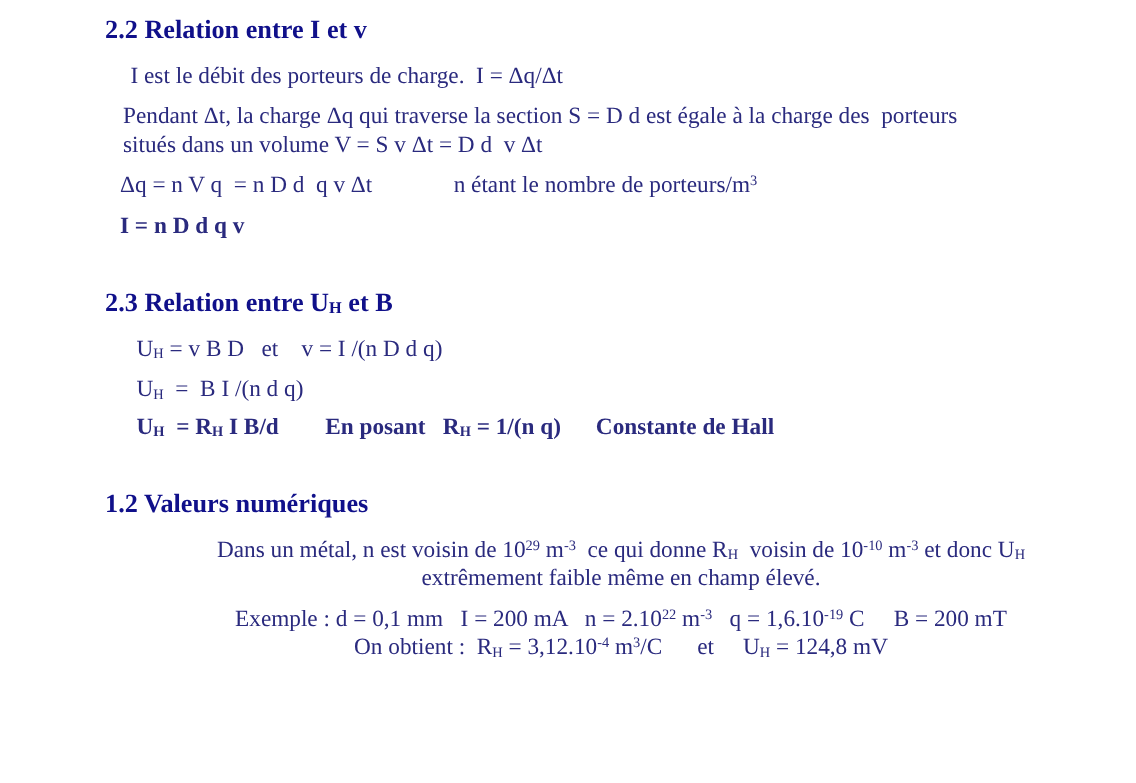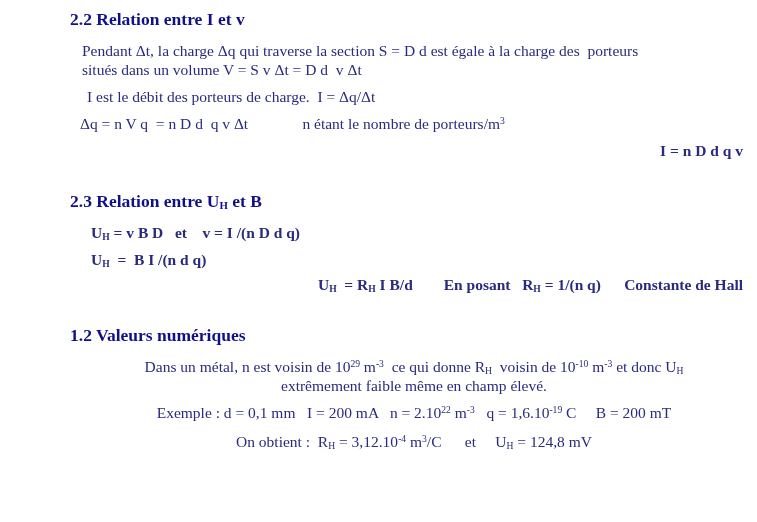--- a/index.html
+++ b/index.html
@@ -26,47 +26,47 @@
     margin: 30px 0 11px 0;
     white-space: pre;
   }
   .heading.first { margin-top: 2px; }
   .para {
     font-size: 15.5px;
     line-height: 19px;
     margin: 0 0 8px 0;
     white-space: pre;
   }
-  .bold { font-weight: 700; text-align: right; }
+  .bold { font-weight: 700; }
   .in-a { margin-left: 17px; }
   .in-b { margin-left: 12px; }
   .in-c { margin-left: 10px; }
-  .in-d { margin-left: 21px; font-weight: bold; }
+  .in-d { margin-left: 21px; }
   .in-e { margin-left: 15px; text-align: center; }
   .mb6  { margin-bottom: 6px; }
-  .mb10 { margin-bottom: 10px; }
+  .mb10 { margin-bottom: 0; }
   sub.seg {
     font-size: 62%;
     line-height: 0;
     vertical-align: -0.18em;
   }
   sup.seg {
     font-size: 62%;
     line-height: 0;
     vertical-align: 0.48em;
   }
 </style>
 </head>
 <body>
 
 <div class="page">
     <div class="heading first"><span class="seg">2.2 Relation entre I et v</span></div>
+    <div class="para in-a"><span class="seg">I est le débit des porteurs de charge.  I = Δq/Δt</span></div>
     <div class="para in-b"><span class="seg">Pendant Δt, la charge Δq qui traverse la section S = D d est égale à la charge des  porteurs
 situés dans un volume V = S v Δt = D d  v Δt</span></div>
-    <div class="para in-a"><span class="seg">I est le débit des porteurs de charge.  I = Δq/Δt</span></div>
     <div class="para in-c"><span class="seg">Δq = n V q  = n D d  q v Δt              n étant le nombre de porteurs/m</span><sup class="seg">3</sup></div>
     <div class="para in-c bold"><span class="seg">I = n D d q v</span></div>
     <div class="heading"><span class="seg">2.3 Relation entre U</span><sub class="seg">H</sub><span class="seg"> et B</span></div>
     <div class="para in-d"><span class="seg">U</span><sub class="seg">H</sub><span class="seg"> = v B D   et    v = I /(n D d q)</span></div>
     <div class="para in-d mb6"><span class="seg">U</span><sub class="seg">H</sub><span class="seg">  =  B I /(n d q)</span></div>
     <div class="para in-d bold"><span class="seg">U</span><sub class="seg">H</sub><span class="seg">  = R</span><sub class="seg">H</sub><span class="seg"> I B/d        En posant   R</span><sub class="seg">H</sub><span class="seg"> = 1/(n q)      Constante de Hall</span></div>
     <div class="heading"><span class="seg">1.2 Valeurs numériques</span></div>
     <div class="para in-e"><span class="seg">Dans un métal, n est voisin de 10</span><sup class="seg">29</sup><span class="seg"> m</span><sup class="seg">-3</sup><span class="seg">  ce qui donne R</span><sub class="seg">H</sub><span class="seg">  voisin de 10</span><sup class="seg">-10</sup><span class="seg"> m</span><sup class="seg">-3</sup><span class="seg"> et donc U</span><sub class="seg">H</sub><span class="seg">
 extrêmement faible même en champ élevé.</span></div>
     <div class="para in-e mb10"><span class="seg">Exemple : d = 0,1 mm   I = 200 mA   n = 2.10</span><sup class="seg">22</sup><span class="seg"> m</span><sup class="seg">-3</sup><span class="seg">   q = 1,6.10</span><sup class="seg">-19</sup><span class="seg"> C     B = 200 mT</span></div>

